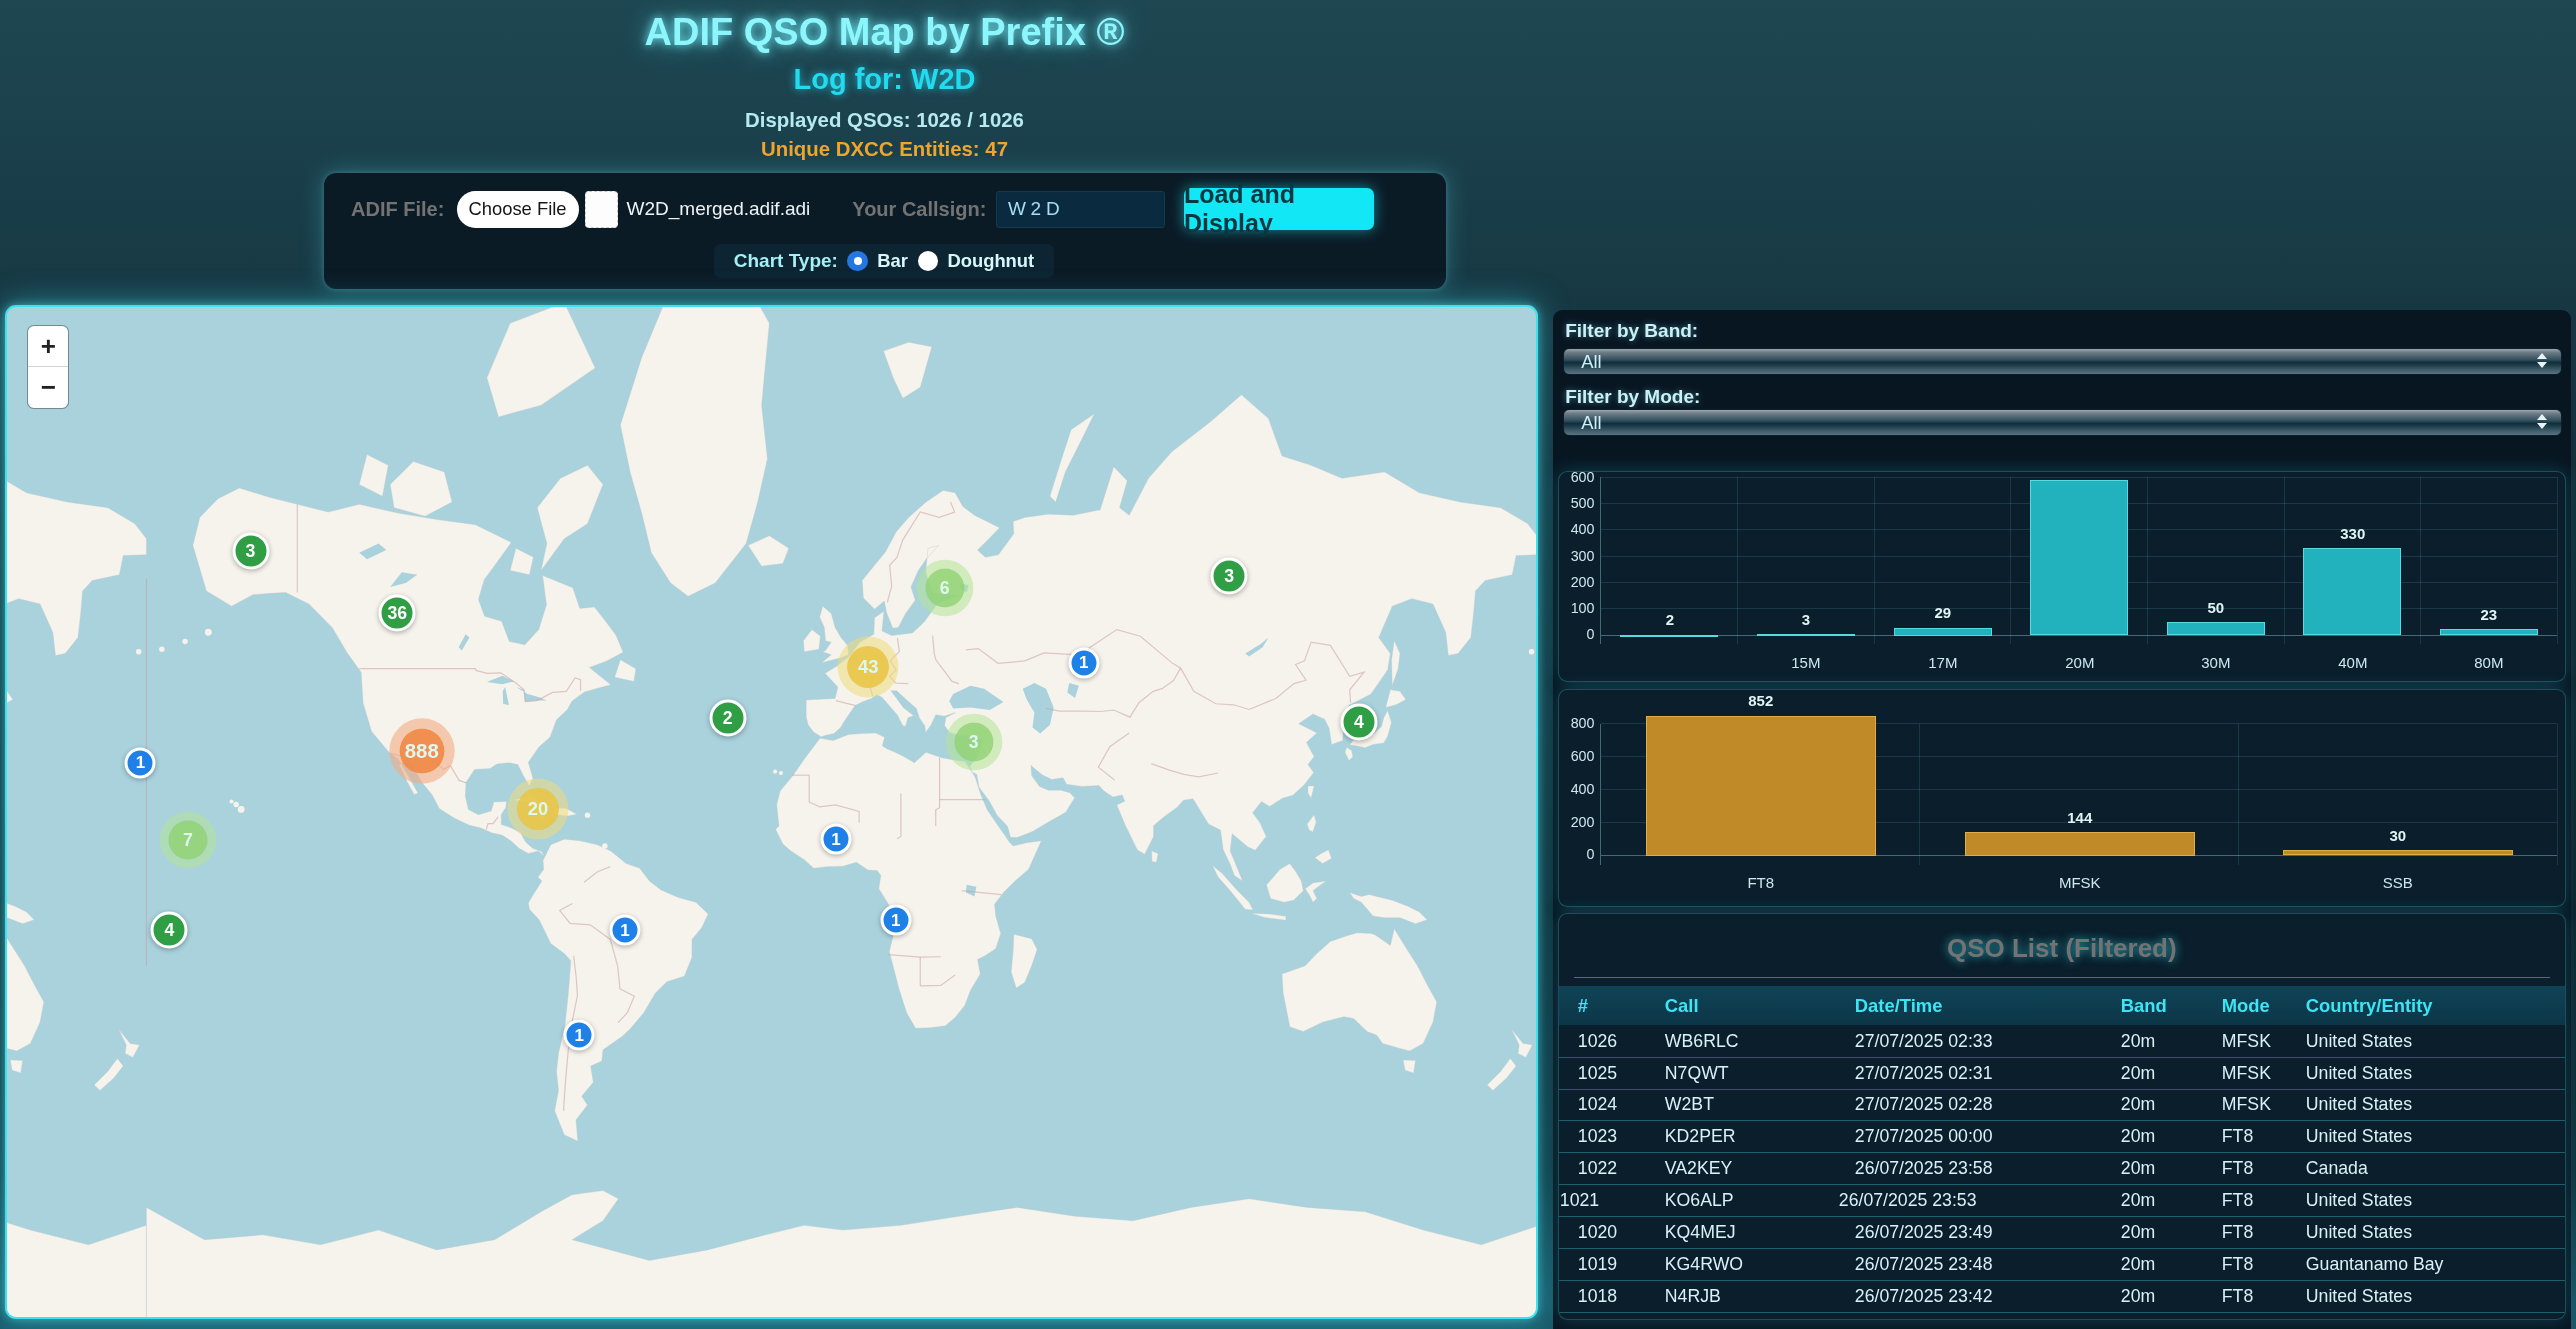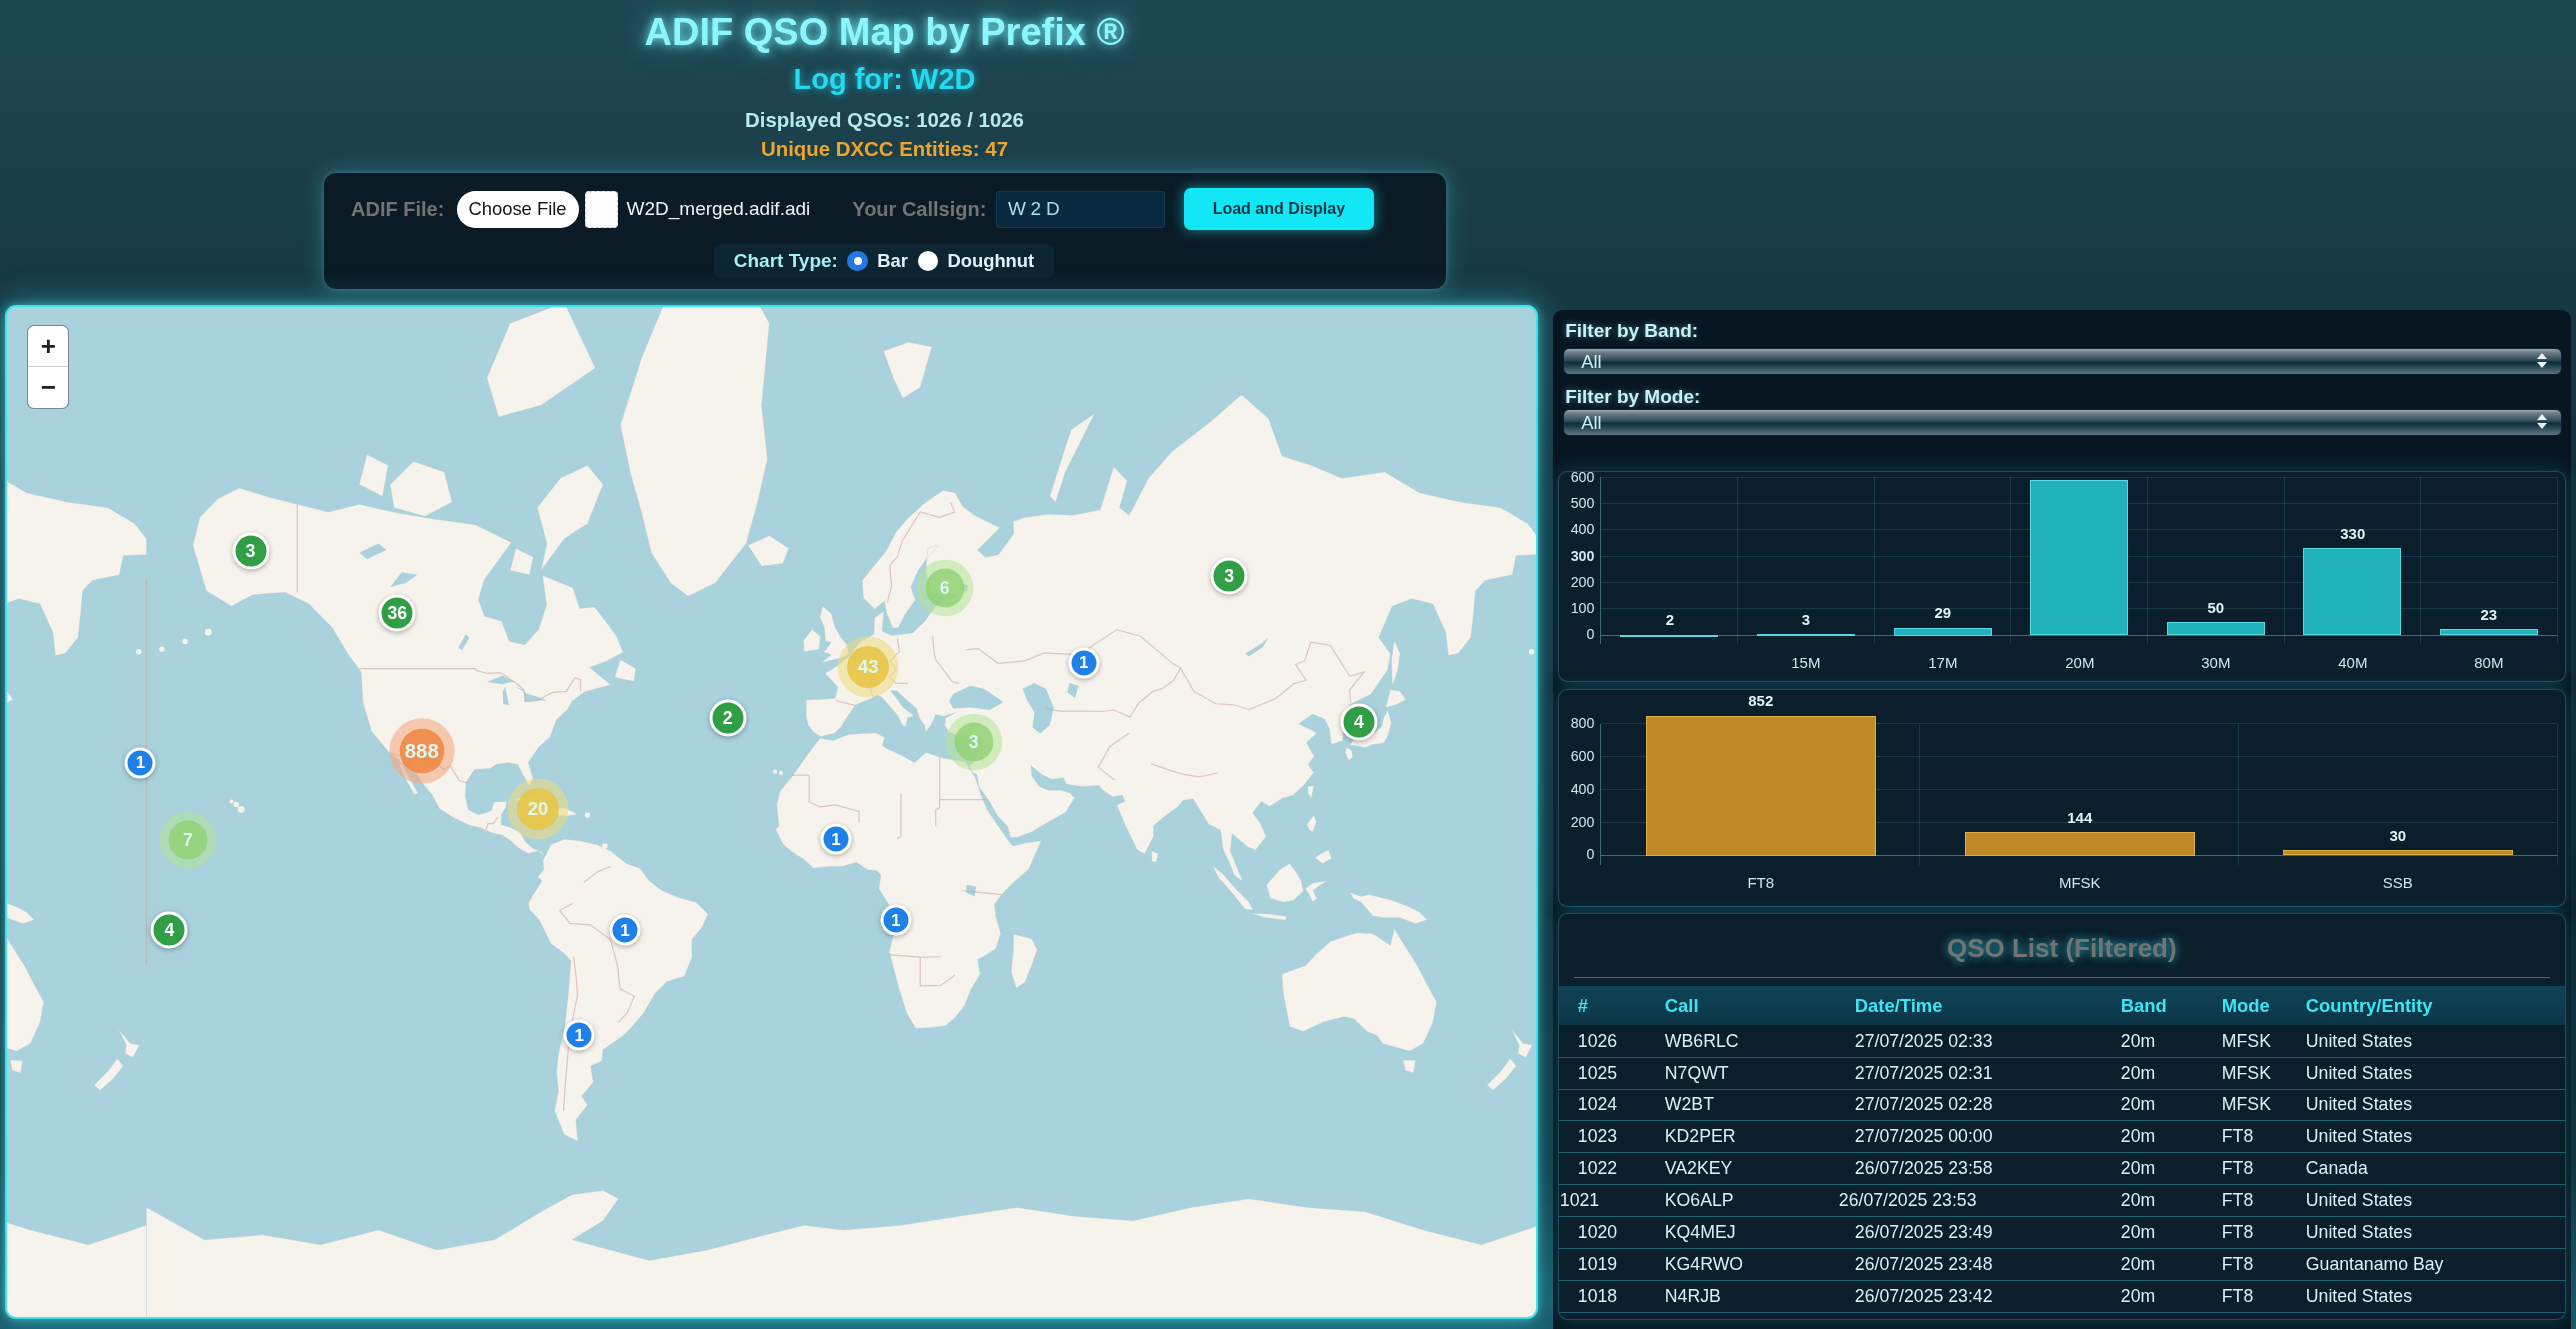--- a/index.html
+++ b/index.html
@@ -18,21 +18,21 @@
 .row1{position:absolute;left:27px;top:15px;height:42px;display:flex;align-items:center;}
 .lbl{color:#737373;font-weight:bold;font-size:20px;}
 .choose{margin-left:12.2px;width:122px;height:37px;background:#fff;border-radius:18.4px;color:#161616;
 font-size:18.4px;display:flex;align-items:center;justify-content:center;}
 .swatch{margin-left:6.8px;width:31px;height:35px;background:#fdfdfd;border-radius:4.1px;border:1.4px dashed #c9c9c9;}
 .fname{margin-left:8.2px;color:#eef4f6;font-size:19px;}
 .callsign-lbl{margin-left:42px;}
 .csinput{margin-left:9.5px;width:156px;height:35px;background:#0a2a40;border:1.4px solid #123a52;border-radius:2.7px;
 color:#a8dff2;font-size:19px;letter-spacing:4.8px;display:flex;align-items:center;padding-left:11px;}
 .loadbtn{margin-left:19px;width:190px;height:42px;background:#12e7f5;border-radius:6.8px;color:#073741;
-font-weight:bold;font-size:16px;display:flex;align-items:center;justify-content:center;
+font-weight:bold;font-size:25px;display:flex;align-items:center;justify-content:center;
 box-shadow:0 0 13.6px rgba(30,230,245,.55);}
 .row2{position:absolute;left:390px;top:71px;width:340px;height:34px;background:#0d2532;border-radius:6.8px;
 display:flex;align-items:center;justify-content:center;gap:9.5px;}
 .ct-lbl{color:#a5eff6;font-weight:bold;font-size:19px;}
 .radio{width:20.4px;height:20.4px;border-radius:50%;position:relative;}
 .radio.sel{background:#2477e0;}
 .radio.sel::after{content:"";position:absolute;left:6.1px;top:6.1px;width:8.2px;height:8.2px;border-radius:50%;background:#fff;}
 .radio.unsel{background:#fff;}
 .ct-opt{color:#d7f7fb;font-weight:bold;font-size:18.4px;}
 .mapbox{position:absolute;left:5.4px;top:305px;width:1533px;height:1014px;border-radius:11px;background:#a9d2dd;
@@ -247,21 +247,21 @@
         </span>
     </div>
     <div class="chartbox" id="bandchart" style="top:161px;height:211px">
         <div class="gline axis" style="left: 42px; width: 956px; top: 163px; height: 1.4px;"></div>
         <div class="ytick" style="left: 2.7px; top: 154px;">0</div>
         <div class="gline" style="left: 42px; width: 956px; top: 136px; height: 1.4px;"></div>
         <div class="ytick" style="left: 2.7px; top: 128px;">100</div>
         <div class="gline" style="left: 42px; width: 956px; top: 110px; height: 1.4px;"></div>
         <div class="ytick" style="left: 2.7px; top: 102px;">200</div>
         <div class="gline" style="left: 42px; width: 956px; top: 84px; height: 1.4px;"></div>
-        <div class="ytick" style="left: 2.7px; top: 76px; font-weight: bold;">300</div>
+        <div class="ytick" style="left: 2.7px; top: 76px;">300</div>
         <div class="gline" style="left: 42px; width: 956px; top: 57px; height: 1.4px;"></div>
         <div class="ytick" style="left: 2.7px; top: 49px;">400</div>
         <div class="gline" style="left: 42px; width: 956px; top: 31px; height: 1.4px;"></div>
         <div class="ytick" style="left: 2.7px; top: 23px;">500</div>
         <div class="gline" style="left: 42px; width: 956px; top: 4.8px; height: 1.4px;"></div>
         <div class="ytick" style="left: 2.7px; top: -3.4px;">600</div>
         <div class="gline axis" style="left: 41px; width: 1.4px; top: 5.4px; height: 167px;"></div>
         <div class="gline" style="left: 178px; width: 1.4px; top: 5.4px; height: 167px;"></div>
         <div class="gline" style="left: 315px; width: 1.4px; top: 5.4px; height: 167px;"></div>
         <div class="gline" style="left: 451px; width: 1.4px; top: 5.4px; height: 167px;"></div>

